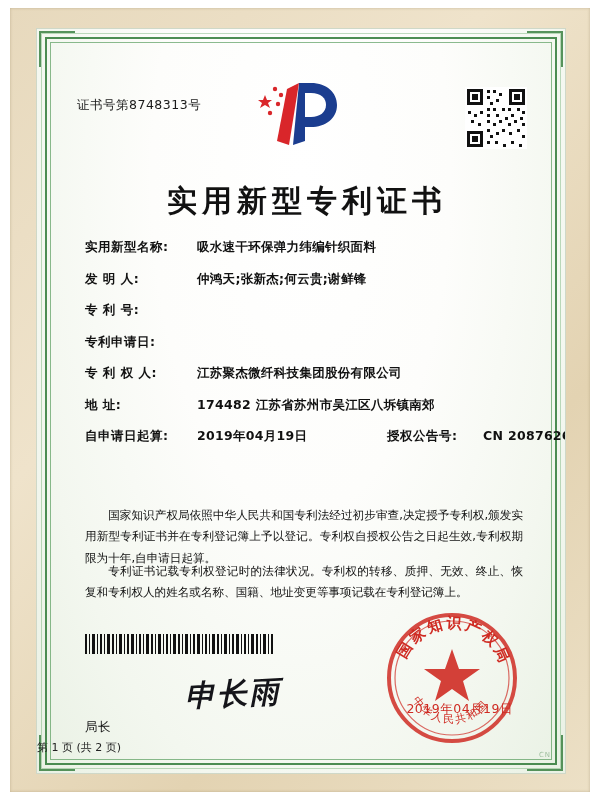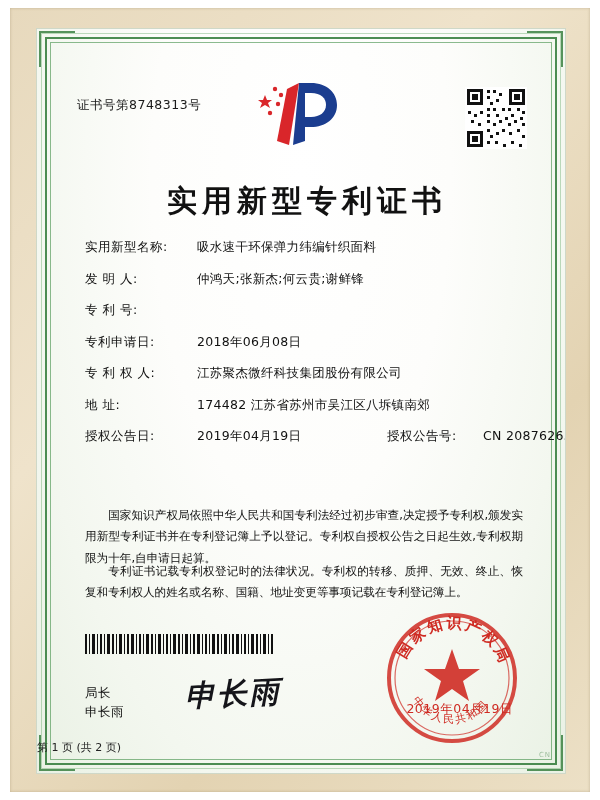--- a/index.html
+++ b/index.html
@@ -113,20 +113,21 @@
     font-size: 30px;
     font-weight: bold;
     letter-spacing: 5px;
     color: #111;
   }
   .fields {
     position: absolute;
     left: 48px;
     right: 40px;
     top: 210px;
+    font-weight: bold;
   }
   .field-row {
     display: flex;
     align-items: baseline;
     margin-bottom: 14.5px;
     font-size: 12.5px;
     color: #111;
   }
   .field-label {
     width: 112px;
@@ -168,21 +169,21 @@
     height: 20px;
   }
   .sign-block {
     position: absolute;
     left: 48px;
     top: 655px;
     font-size: 12.5px;
     color: #111;
     line-height: 1.5;
   }
-  .sign-block .l { letter-spacing: .5px; }
+  .sign-block .l { letter-spacing: .5px; margin-top: 34px; }
   .handwriting {
     position: absolute;
     left: 148px;
     top: 645px;
     font-family: "DejaVu Serif", "Liberation Serif", serif;
     font-size: 30px;
     font-style: italic;
     font-weight: bold;
     color: #15151a;
     letter-spacing: 2px;
@@ -322,35 +323,34 @@
           <div class="field-label">发 明 人:</div>
           <div class="field-value">仲鸿天;张新杰;何云贵;谢鲜锋</div>
         </div>
 
         <div class="field-row">
           <div class="field-label">专 利 号:</div>
         </div>
 
         <div class="field-row">
           <div class="field-label">专利申请日:</div>
-          <div class="field-value">2018年06月08日</div>
         </div>
 
         <div class="field-row">
           <div class="field-label">专 利 权 人:</div>
           <div class="field-value">江苏聚杰微纤科技集团股份有限公司</div>
         </div>
 
         <div class="field-row">
           <div class="field-label">地      址:</div>
           <div class="field-value">174482 江苏省苏州市吴江区八坼镇南郊</div>
         </div>
 
         <div class="field-row double">
-          <div class="field-label">授权公告日:</div>
+          <div class="field-label">自申请日起算:</div>
           <div class="field-value">2019年04月19日</div>
           <div class="field-label2">授权公告号:</div>
           <div class="field-value">CN 208762652 U</div>
         </div>
 
       </div>
 
       <div class="para p1">国家知识产权局依照中华人民共和国专利法经过初步审查,决定授予专利权,颁发实用新型专利证书并在专利登记簿上予以登记。专利权自授权公告之日起生效,专利权期限为十年,自申请日起算。</div>
       <div class="para p2">专利证书记载专利权登记时的法律状况。专利权的转移、质押、无效、终止、恢复和专利权人的姓名或名称、国籍、地址变更等事项记载在专利登记簿上。</div>
 

